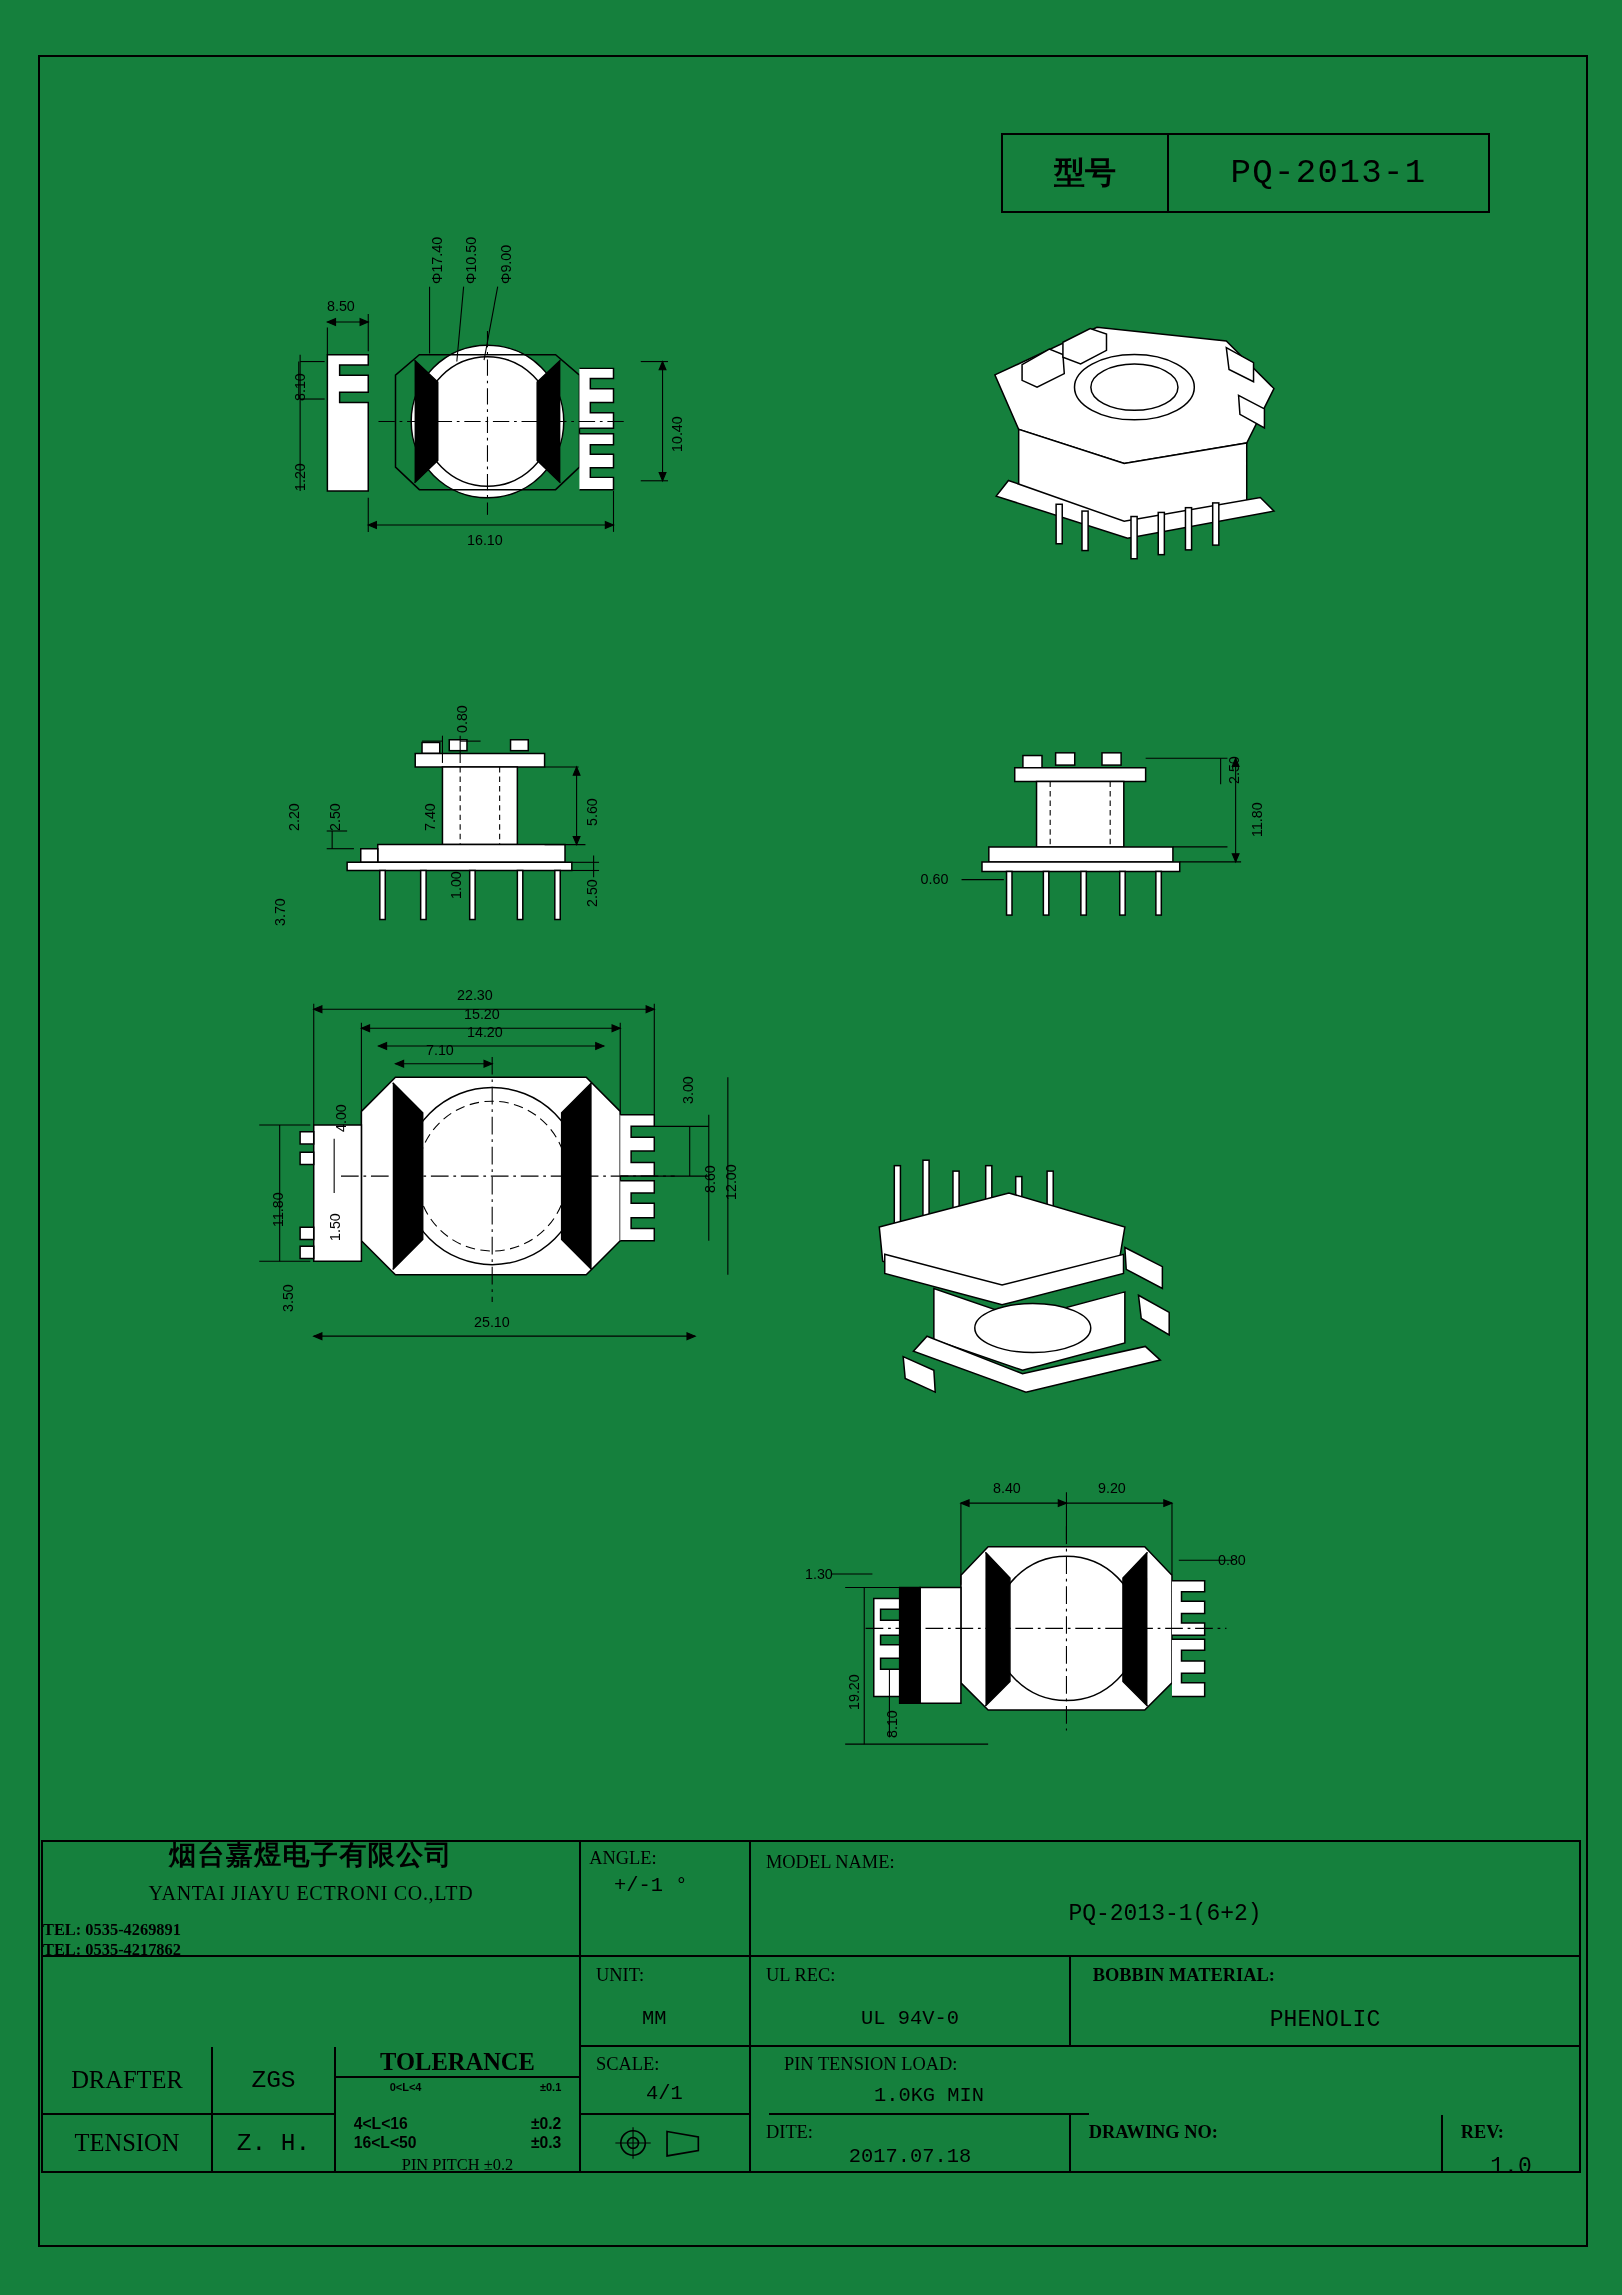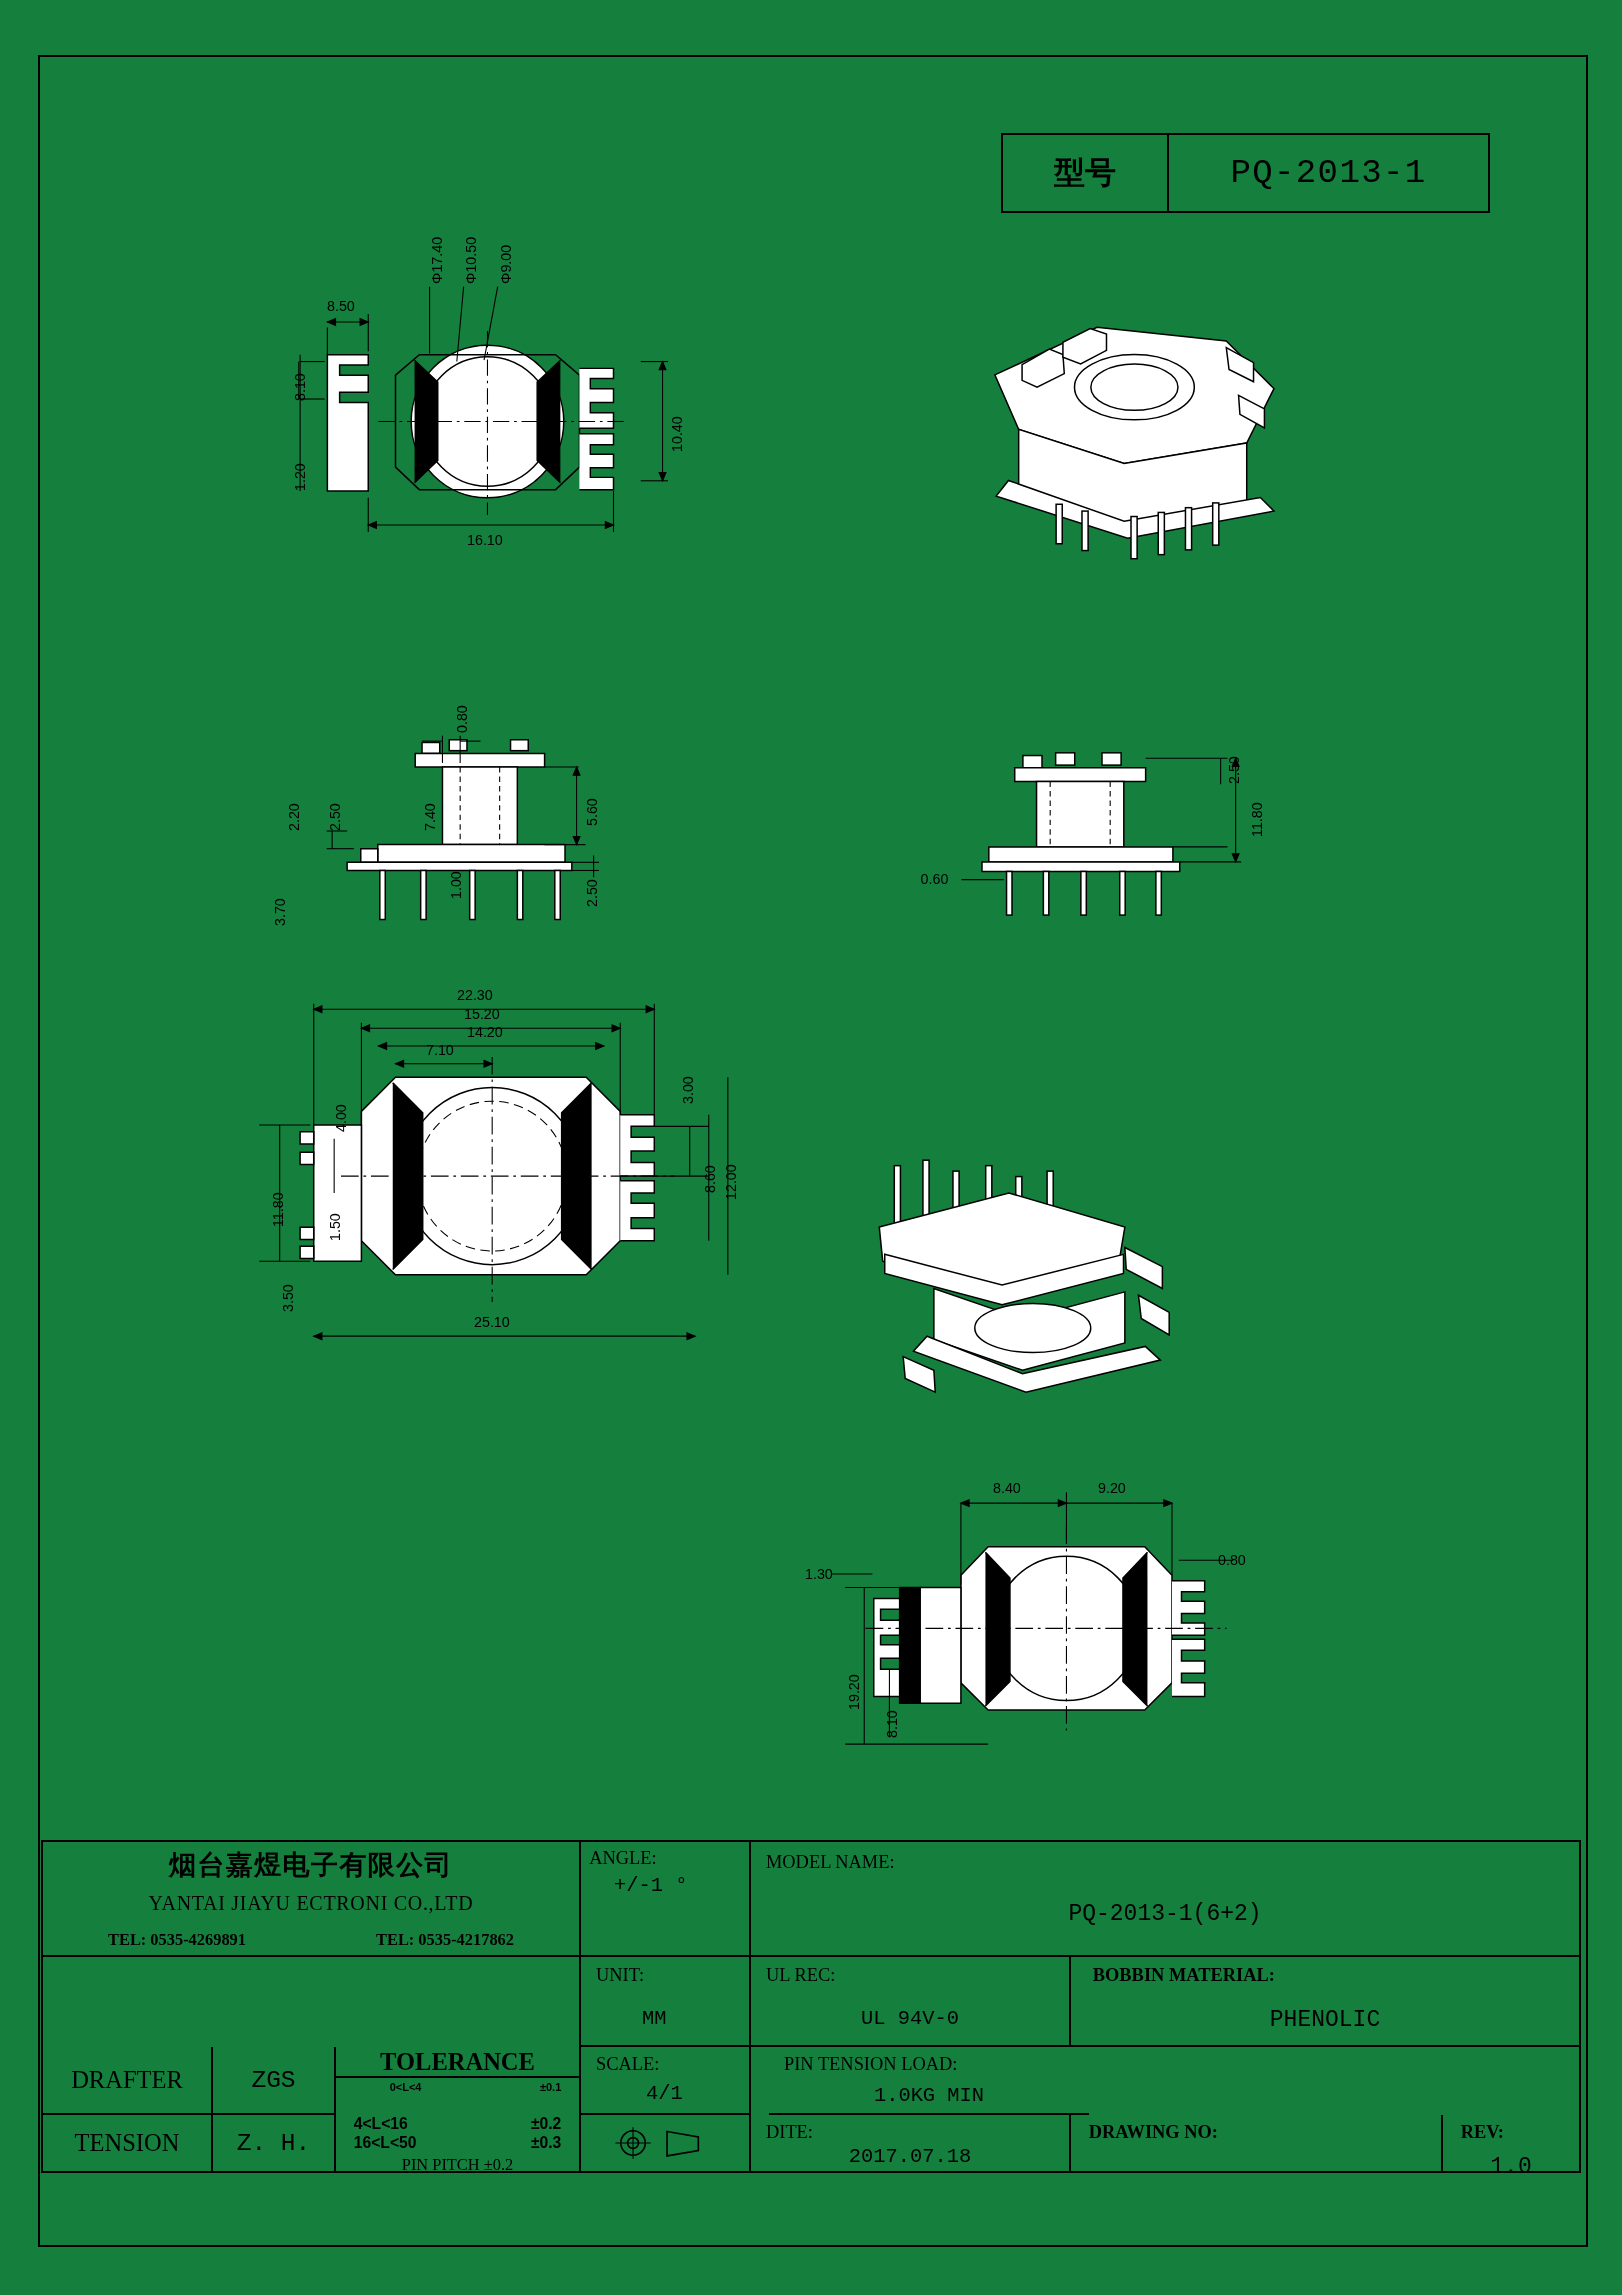--- a/index.html
+++ b/index.html
@@ -366,21 +366,21 @@
     <div class="dim v" style="left:83px;top:245px;">19.20</div>
     <div class="dim v" style="left:121px;top:273px;">8.10</div>
   </div>
 
   <div class="tb">
 
     <div class="row" style="height:115px;">
       <div class="c col" style="width:538px;">
         <div class="company-cn">烟台嘉煜电子有限公司</div>
         <div class="company-en" style="margin-top:9.5px;">YANTAI JIAYU ECTRONI CO.,LTD</div>
-        <div style="display:flex;justify-content:space-around;margin-top:15px;">
+        <div style="display:flex;justify-content:space-around;margin-top:15px;flex-direction:column;">
           <span class="tel">TEL: 0535-4269891</span>
           <span class="tel">TEL: 0535-4217862</span>
         </div>
       </div>
       <div class="c" style="width:170px;">
         <div class="lbl">ANGLE:</div>
         <div class="val" style="padding-left:33px;">+/-1 °</div>
       </div>
       <div class="c col" style="flex:1;">
         <div class="lbl" style="position:absolute;left:6.8px;top:4.1px;">MODEL NAME:</div>

